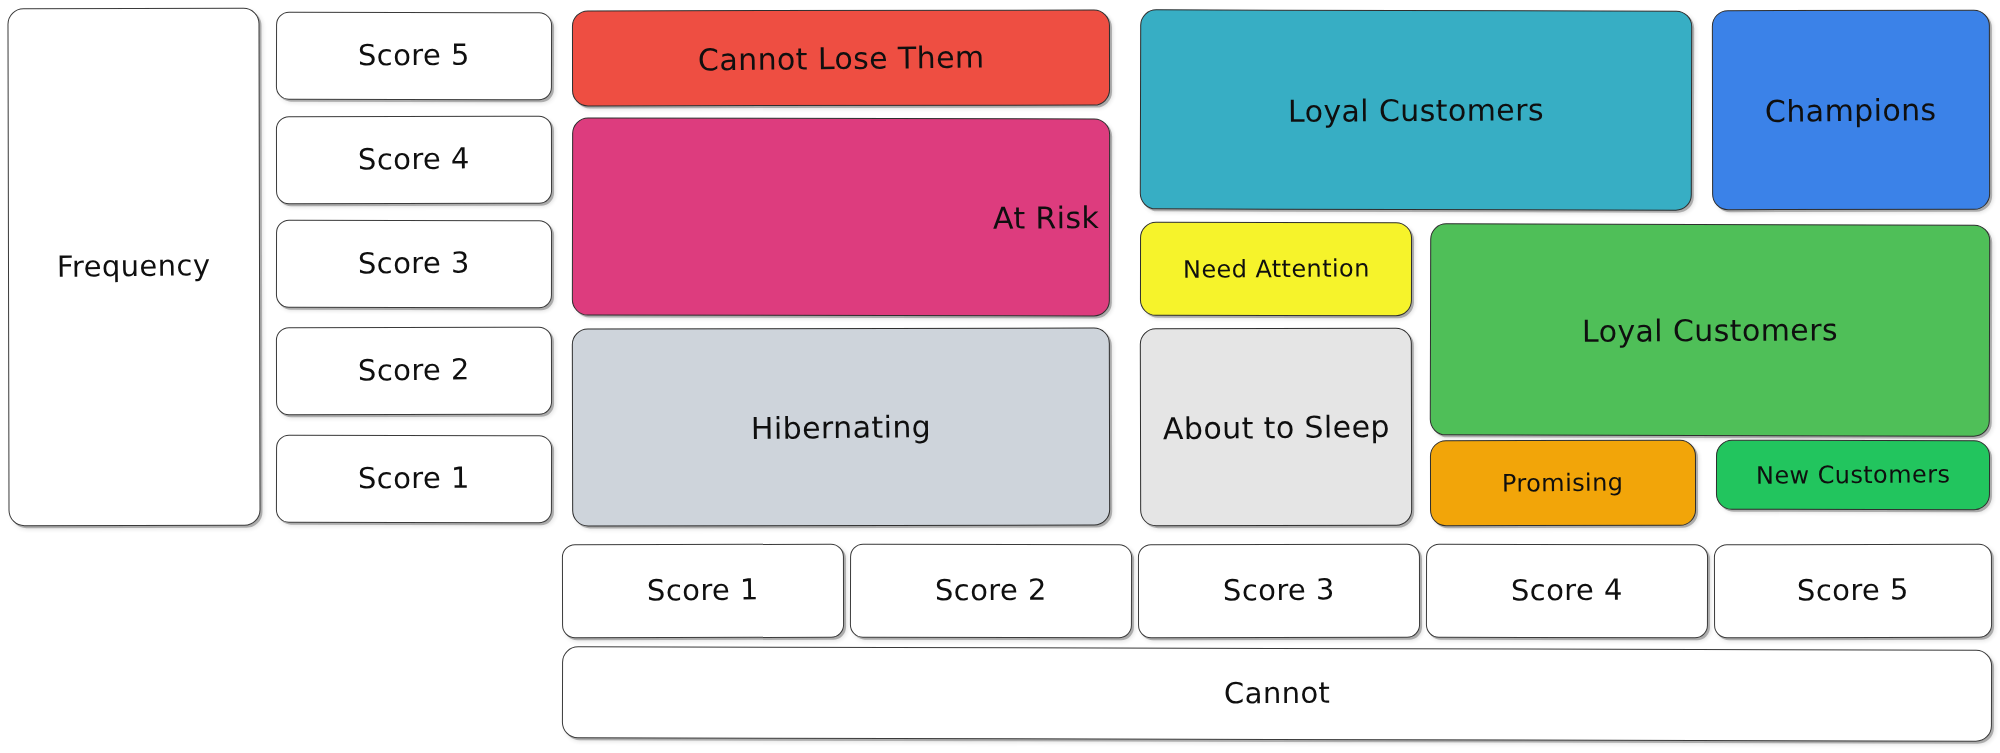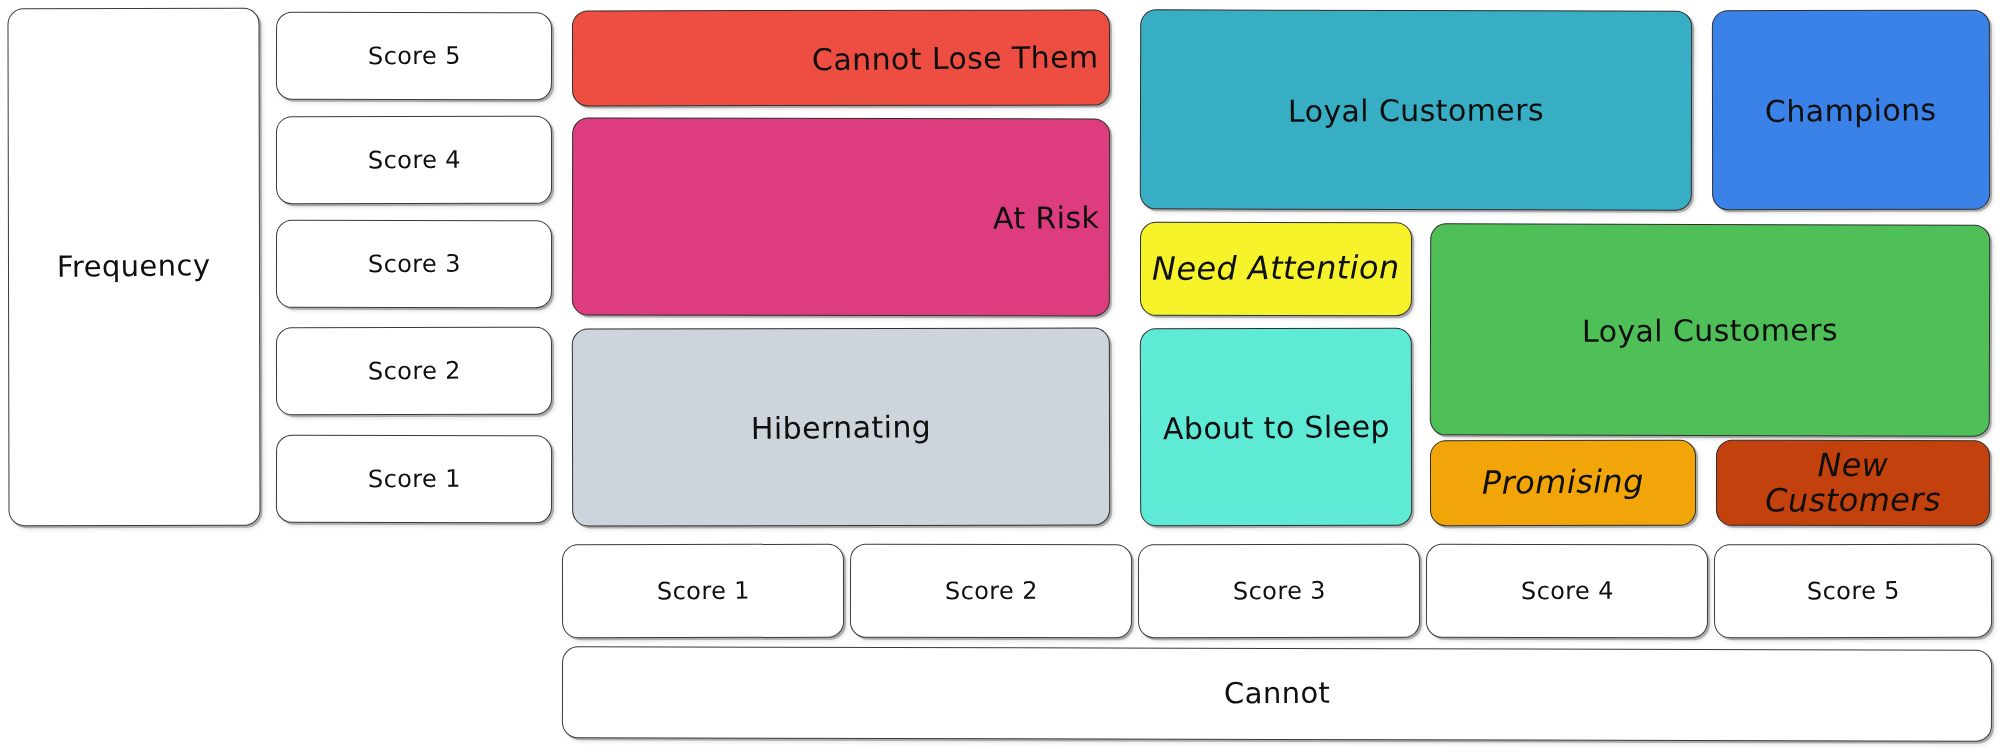--- a/index.html
+++ b/index.html
@@ -53,23 +53,23 @@
   }
 
   
   .box.seg {
     border-color: #2e2e2e;
     border-width: 1.3px;
   }
 
   
   .fs-axis   { font-size: 29px; }
-  .fs-score  { font-size: 24px; }
+  .fs-score  { font-size: 29px; border-radius: 13px; }
   .fs-seg    { font-size: 30px; }
-  .fs-seg-sm { font-size: 32px; font-style: italic; }
+  .fs-seg-sm { font-size: 24px; }
 
   
   .j1 { transform: rotate(-0.12deg); }
   .j2 { transform: rotate(0.14deg); }
   .j3 { transform: rotate(-0.09deg); }
   .j4 { transform: rotate(0.1deg); }
 </style>
 </head>
 <body>
 
@@ -92,21 +92,21 @@
   </div>
 
   <div class="box plain fs-score j1" style="left:276px; top:327px; width:276px; height:88px;">
     <span class="lbl">Score 2</span>
   </div>
 
   <div class="box plain fs-score j2" style="left:276px; top:435px; width:276px; height:88px;">
     <span class="lbl">Score 1</span>
   </div>
 
-  <div class="box seg fs-seg j3" style="left:572px; top:10px; width:538px; height:96px; background:#EE4E42;justify-content:flex-end;">
+  <div class="box seg fs-seg j3" style="left:572px; top:10px; width:538px; height:96px; background:#EE4E42;">
     <span class="lbl">Cannot Lose Them</span>
   </div>
 
   <div class="box seg fs-seg j4" style="left:572px; top:118px; width:538px; height:198px; background:#DD3C7E;justify-content:flex-end;">
     <span class="lbl">At Risk</span>
   </div>
 
   <div class="box seg fs-seg j1" style="left:572px; top:328px; width:538px; height:198px; background:#CED4DB;">
     <span class="lbl">Hibernating</span>
   </div>
@@ -116,33 +116,33 @@
   </div>
 
   <div class="box seg fs-seg j3" style="left:1712px; top:10px; width:278px; height:200px; background:#3B82E8;border-radius:16px;">
     <span class="lbl">Champions</span>
   </div>
 
   <div class="box seg fs-seg-sm j4" style="left:1140px; top:222px; width:272px; height:94px; background:#F6F32B;">
     <span class="lbl">Need Attention</span>
   </div>
 
-  <div class="box seg fs-seg j1" style="left:1140px; top:328px; width:272px; height:198px; background:#5eead4;">
+  <div class="box seg fs-seg j1" style="left:1140px; top:328px; width:272px; height:198px; background:#e5e5e5;">
     <span class="lbl">About to Sleep</span>
   </div>
 
   <div class="box seg fs-seg j2" style="left:1430px; top:224px; width:560px; height:212px; background:#4FBF58;">
     <span class="lbl">Loyal Customers</span>
   </div>
 
   <div class="box seg fs-seg-sm j3" style="left:1430px; top:440px; width:266px; height:86px; background:#F2A509;">
     <span class="lbl">Promising</span>
   </div>
 
-  <div class="box seg fs-seg-sm j4" style="left:1716px; top:440px; width:274px; height:86px; background:#c2410c;">
+  <div class="box seg fs-seg-sm j4" style="left:1716px; top:440px; width:274px; height:70px; background:#22c55e;">
     <span class="lbl">New Customers</span>
   </div>
 
   <div class="box plain fs-score j1" style="left:562px; top:544px; width:282px; height:94px;">
     <span class="lbl">Score 1</span>
   </div>
 
   <div class="box plain fs-score j2" style="left:850px; top:544px; width:282px; height:94px;">
     <span class="lbl">Score 2</span>
   </div>

